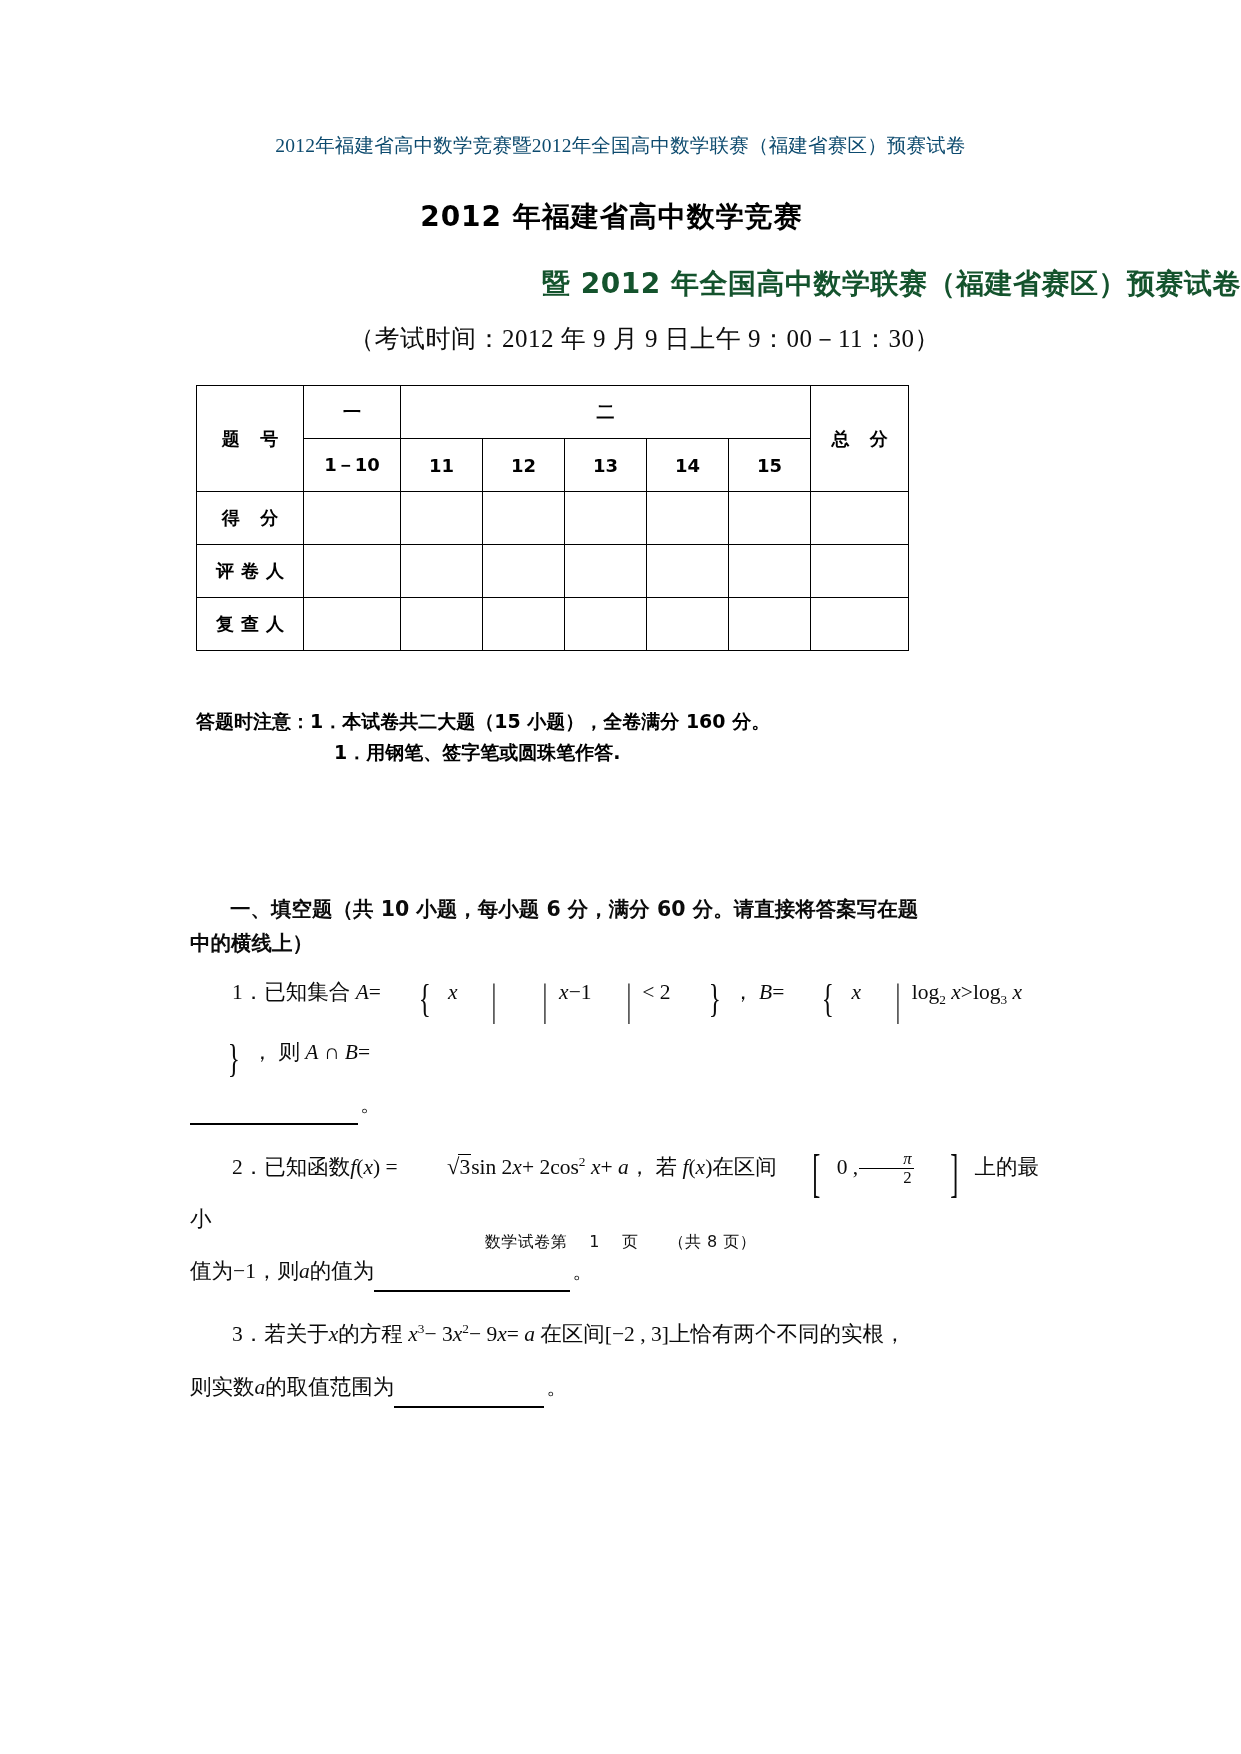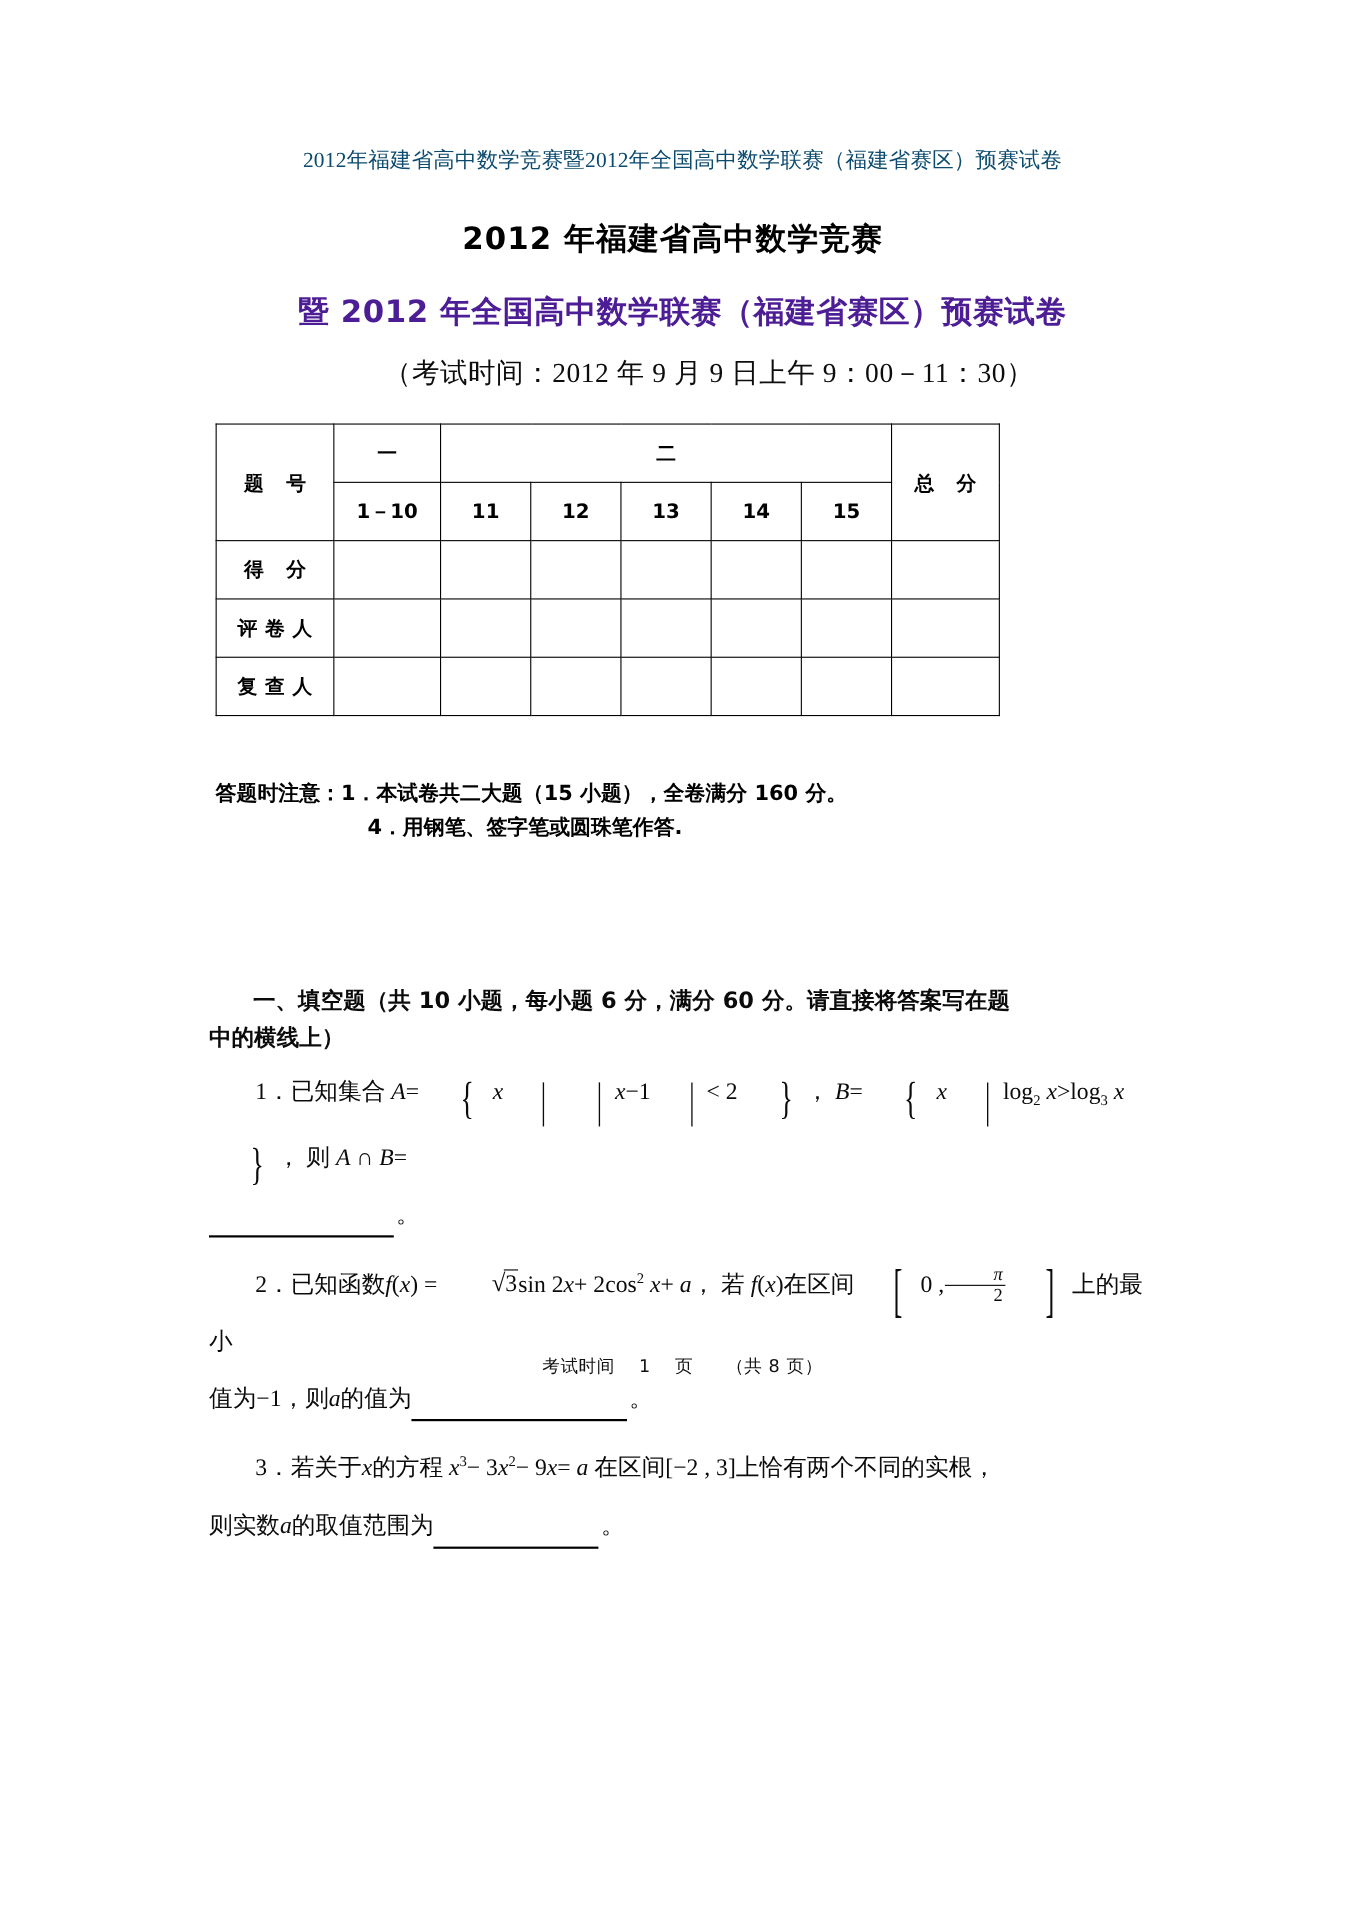--- a/index.html
+++ b/index.html
@@ -32,26 +32,26 @@
     text-align:center;
     font-family:"DejaVu Sans","Liberation Sans",sans-serif;
     font-weight:bold;
     font-size:28px;
     letter-spacing:1px;
     color:#000;
   }
   .title-2{
     position:absolute;
     top:265px;left:0;width:1241px;
-    text-align:center;
+    text-align:right;
     font-family:"DejaVu Sans","Liberation Sans",sans-serif;
     font-weight:bold;
     font-size:28px;
     letter-spacing:0.5px;
-    color:#4c1d95;
+    color:#14532d;
   }
   .exam-time{
     position:absolute;
     top:322px;left:0;width:1241px;
     text-align:center;
     font-size:25px;
     letter-spacing:0.5px;
     color:#0d0d0d;
     padding-left:24px;
   }
@@ -251,21 +251,21 @@
         <td class="blank"></td>
         <td class="blank"></td>
         <td class="blank"></td>
       </tr>
     </tbody>
       </table>
   </div>
 
   <div class="notes">
     <span class="nrow"><span>答题时注意：</span><span>1．本试卷共二大题（15 小题），全卷满分 160 分。</span></span>
-    <span class="nrow"><span class="nindent"></span><span>4．用钢笔、签字笔或圆珠笔作答.</span></span>
+    <span class="nrow"><span class="nindent"></span><span>1．用钢笔、签字笔或圆珠笔作答.</span></span>
   </div>
 
   <div class="body-text">
 
     <div class="sec-head">
       <span>一、填空题（共 10 小题，每小题 6 分，满分 60 分。请直接将答案写在题</span>
       <span class="cont" style="text-indent:0;display:block">中的横线上）</span>
     </div>
 
     <div class="q">
@@ -287,16 +287,16 @@
     <div class="q">
       <span>3．</span><span>若关于</span><span class="mt">x</span><span>的方程</span>
       <span class="mt">x</span><sup class="pw" style="font-style:normal">3</sup><span class="up">− 3</span><span class="mt">x</span><sup class="pw" style="font-style:normal">2</sup><span class="up">− 9</span><span class="mt">x</span><span class="up">=</span><span class="mt">&nbsp;a</span>
       <span>在区间</span><span class="up">[−2 , 3]</span><span>上恰有两个不同的实根，</span>
       <span class="cont"><span>则实数</span><span class="mt">a</span><span>的取值范围为</span><span class="blank-line short"></span><span>。</span></span>
     </div>
 
   </div>
 
   <div class="footer">
-    <span>考试时间</span><span class="sp"></span><span>1</span><span class="sp"></span><span>页</span><span class="sp2"></span><span>（共 8 页）</span>
+    <span>数学试卷第</span><span class="sp"></span><span>1</span><span class="sp"></span><span>页</span><span class="sp2"></span><span>（共 8 页）</span>
   </div>
 
 </div>
 
 </body></html>

